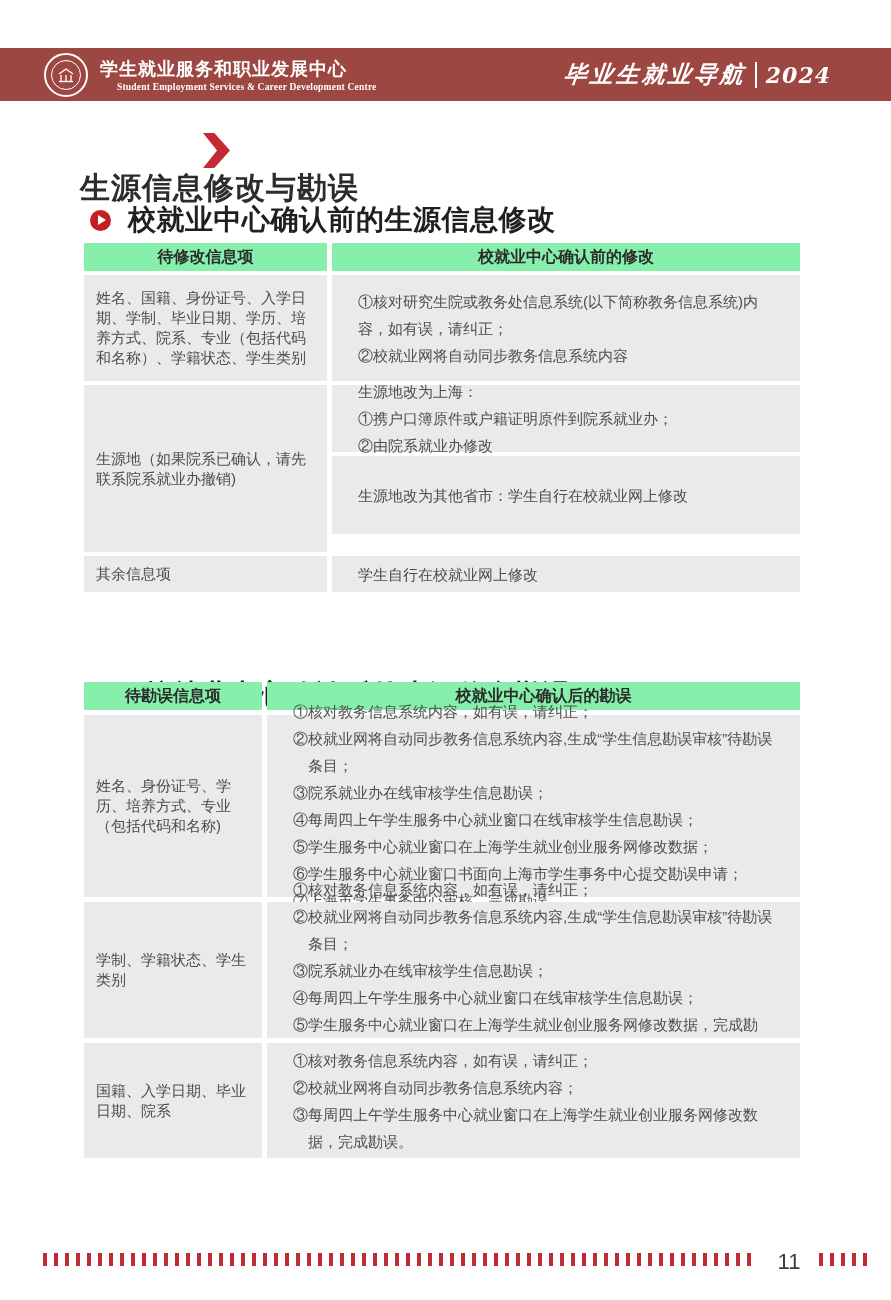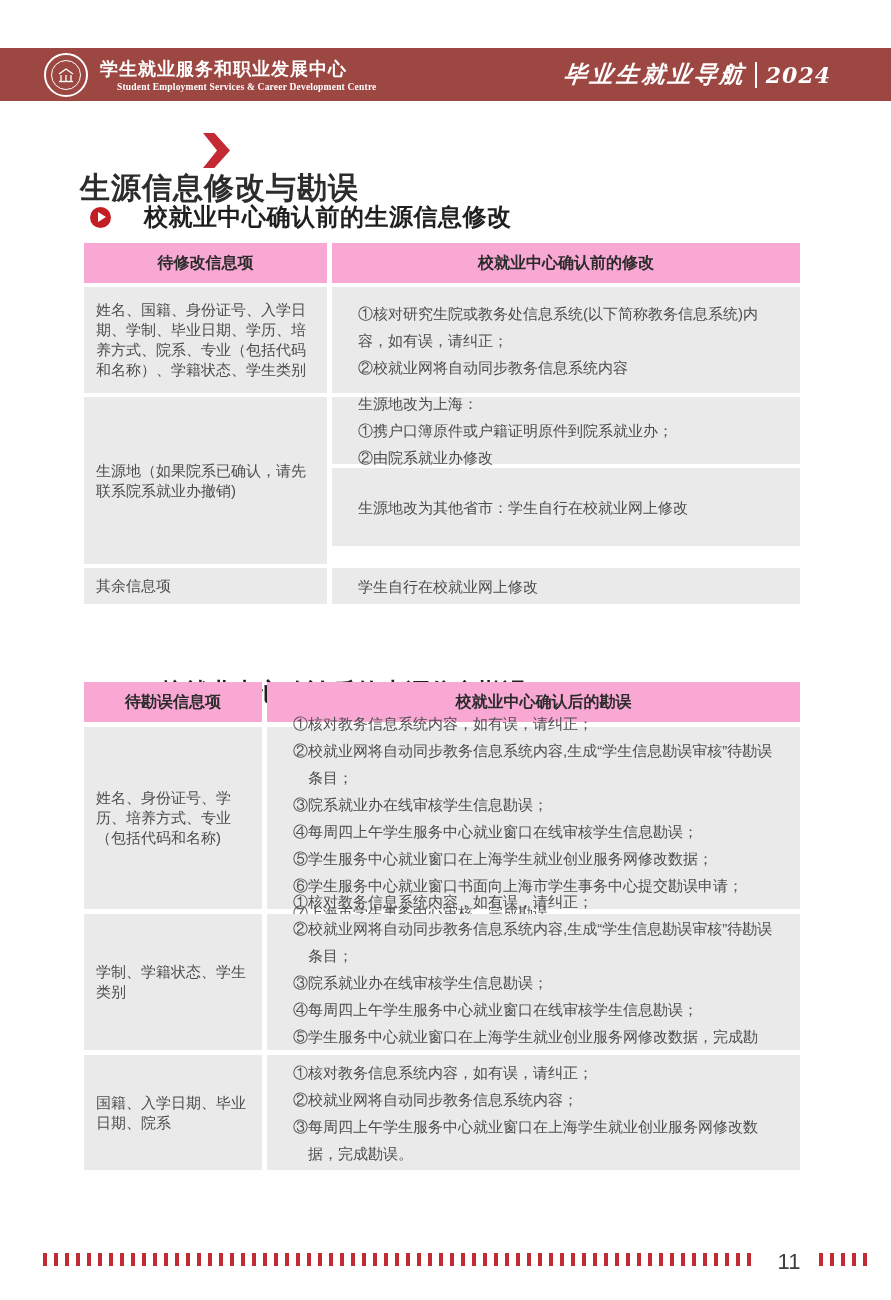--- a/index.html
+++ b/index.html
@@ -64,33 +64,33 @@
   .play-circle {
     width: 21px; height: 21px; border-radius: 50%;
     background: #c41e25; position: relative; flex: 0 0 auto;
   }
   .play-circle::after {
     content: ""; position: absolute; left: 8px; top: 5px;
     border-left: 8px solid #ffffff;
     border-top: 5.5px solid transparent;
     border-bottom: 5.5px solid transparent;
   }
-  .sec-heading { font-size: 24px; font-weight: bold; color: #1f1f1f; margin-left: 33px; letter-spacing: 0.5px; }
+  .sec-heading { font-size: 28px; font-weight: bold; color: #1f1f1f; margin-left: 17px; letter-spacing: 0.5px; }
 
   
   .tbl { position: absolute; left: 84px; width: 716px; }
   .tbl.t1 { top: 243px; }
   .tbl.t2 { top: 682px; }
   .trow { display: flex; margin-bottom: 4px; }
   .t2 .trow { margin-bottom: 5px; }
   .hcell {
-    background: #f9a8d4; color: #2b2b2b;
+    background: #86efac; color: #2b2b2b;
     font-size: 16px; font-weight: bold;
     display: flex; align-items: center; justify-content: center;
-    height: 40px;
+    height: 28px;
   }
   .cell {
     background: #eaeaea; color: #4d4d4d; font-size: 15px;
     display: flex; flex-direction: column; justify-content: center;
   }
   .t1 .cL { width: 243px; margin-right: 5px; flex: 0 0 auto; }
   .t1 .cR { width: 468px; flex: 0 0 auto; }
   .t2 .cL { width: 178px; margin-right: 5px; flex: 0 0 auto; }
   .t2 .cR { width: 533px; flex: 0 0 auto; padding-left: 20px; }
   .cell.cL { padding: 17px 12px; line-height: 20px; }

